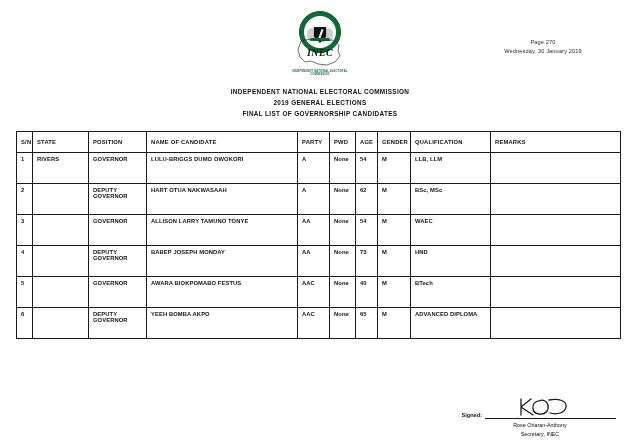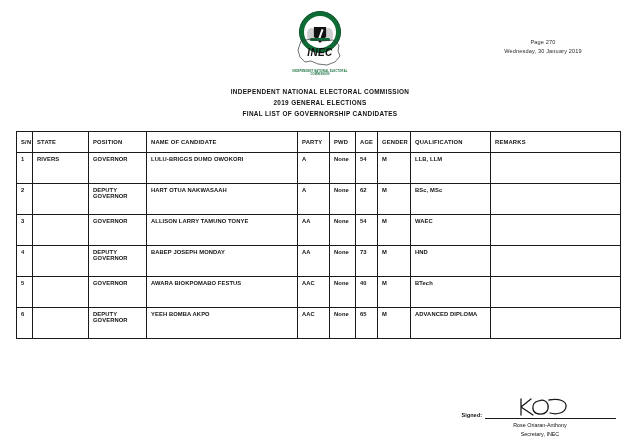--- a/index.html
+++ b/index.html
@@ -110,21 +110,21 @@
     left: 0;
     width: 58px;
     height: 30px;
   }
   .inec-text {
     position: absolute;
     top: 36px;
     left: 0;
     width: 58px;
     text-align: center;
-    font-family: Liberation Sans, sans-serif;
+    font-family: Liberation Serif, serif;
     font-weight: bold;
     font-style: italic;
     font-size: 10px;
     color: #111;
     letter-spacing: 0.4px;
   }
   .logo-sub {
     position: absolute;
     bottom: -1px;
     left: 0;

